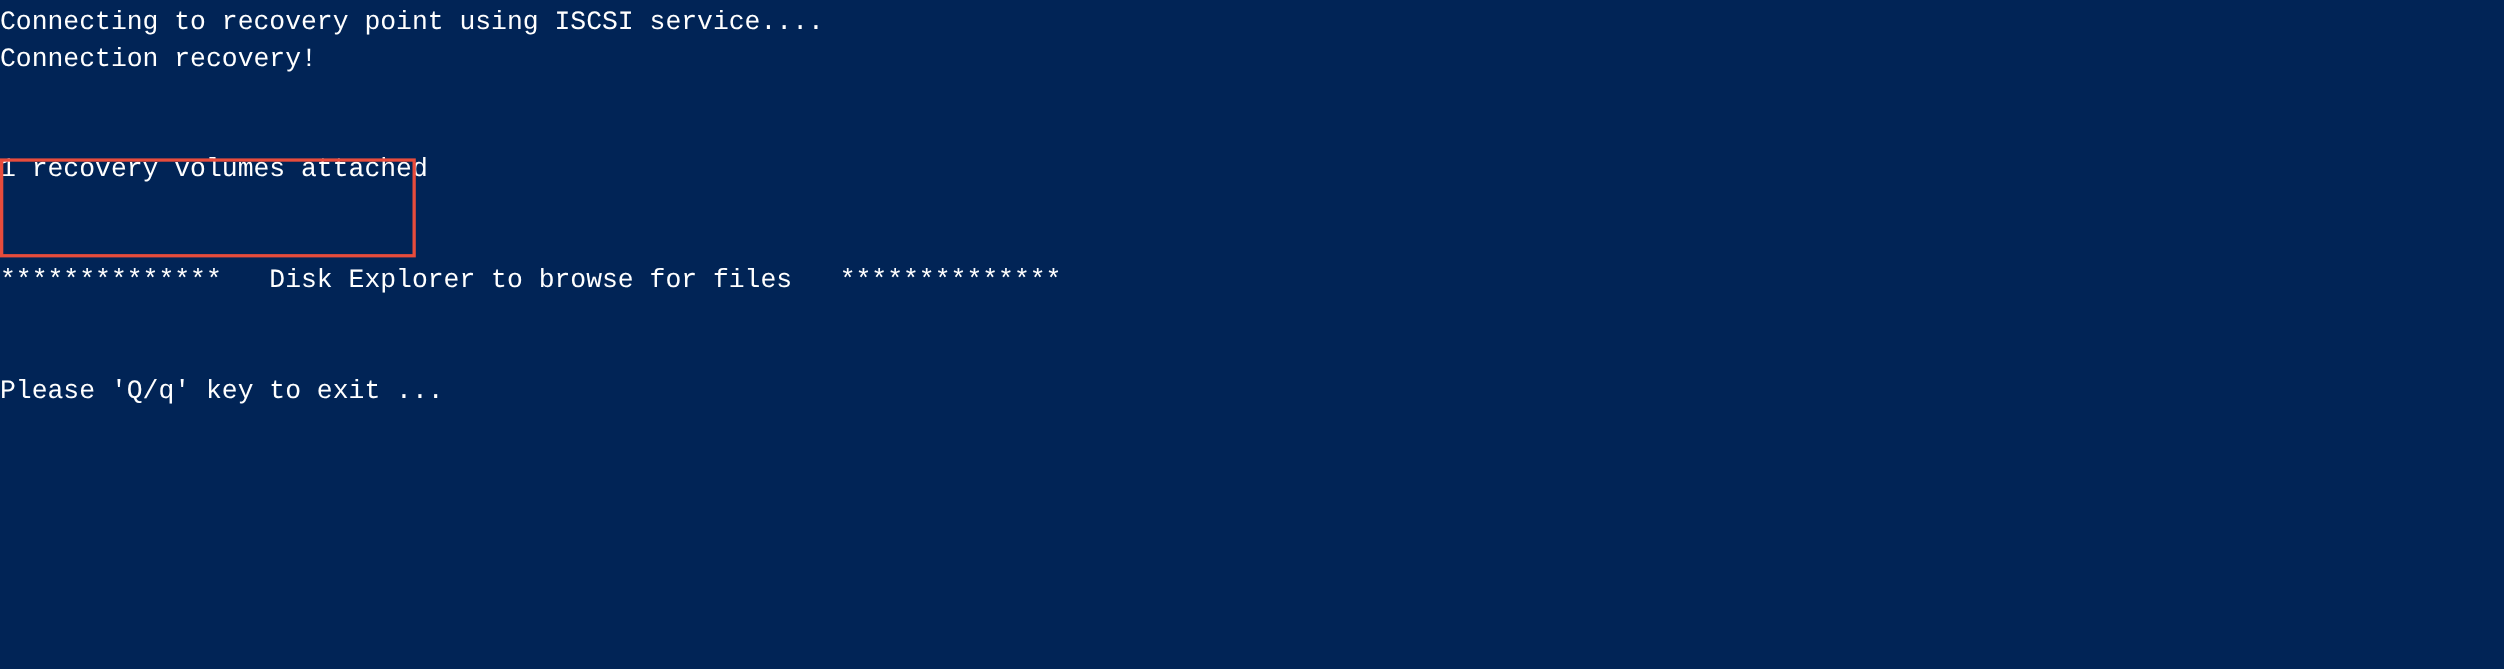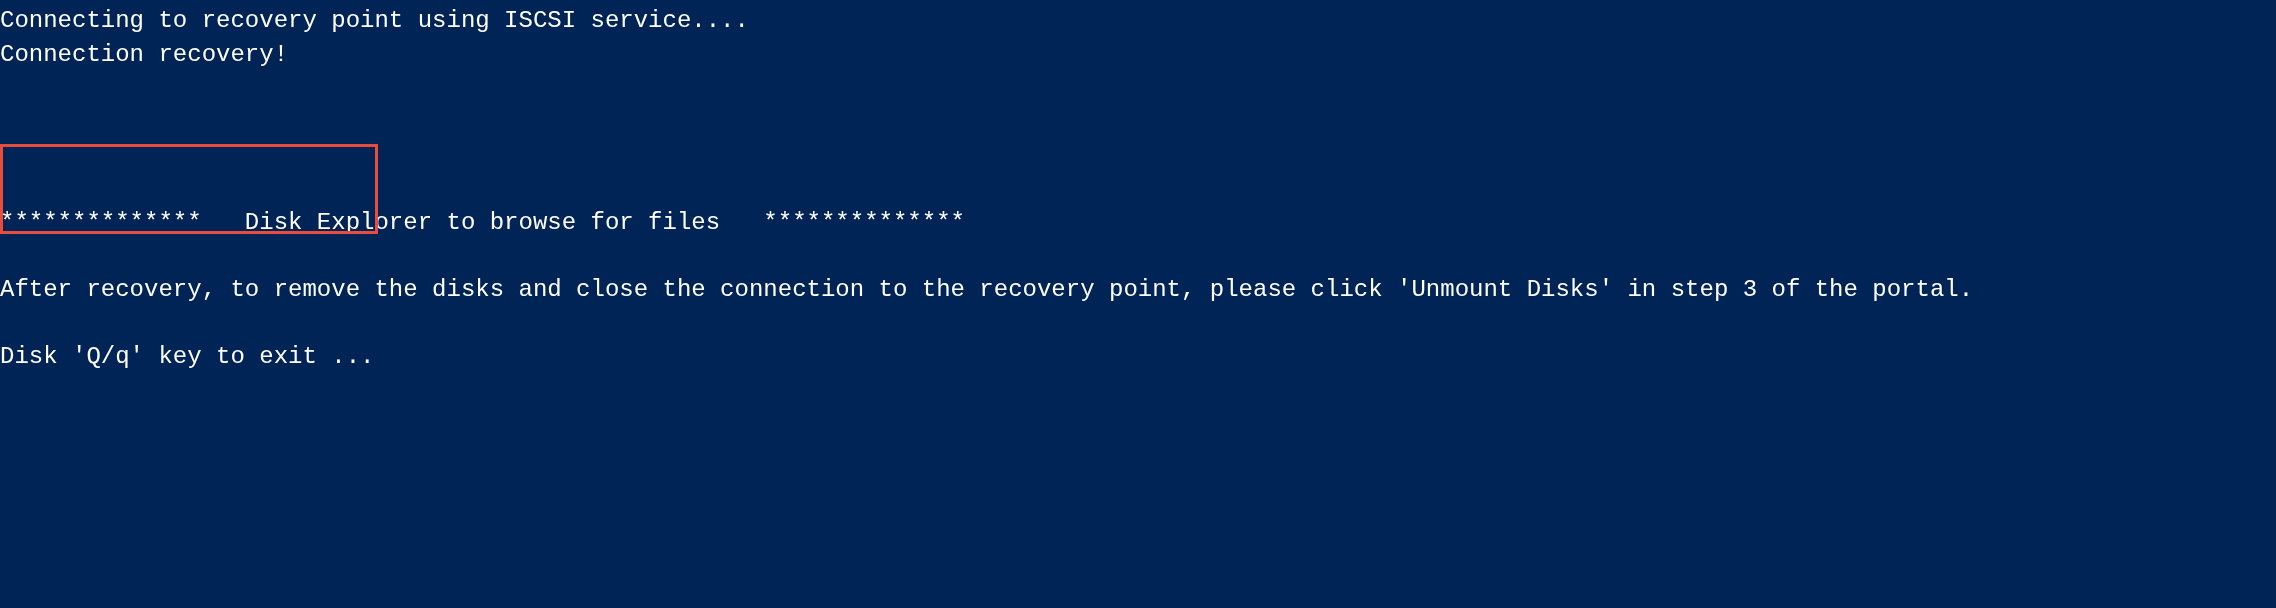--- a/index.html
+++ b/index.html
@@ -39,22 +39,22 @@
     }
   </style>
 </head>
 <body>
 
 <div class="container">
   <div class="line">Connecting to recovery point using ISCSI service....</div>
   <div class="line">Connection recovery!</div>
   <div class="blank"></div>
   <div class="blank"></div>
+  <div class="line">1 recovery volumes attached</div>
   <div class="blank"></div>
   <div class="blank"></div>
   <div class="line">**************   Disk Explorer to browse for files   **************</div>
   <div class="blank"></div>
-  <div class="line">After recovery, to remove the disks and close the connection to the recovery point, please click 'Unmount Disks' in step 3 of the portal.</div>
   <div class="blank"></div>
-  <div class="line">Disk 'Q/q' key to exit ...</div>
+  <div class="line">Please 'Q/q' key to exit ...</div>
 
   <div class="highlighted-box"></div>
 </div>
 
 </body></html>

